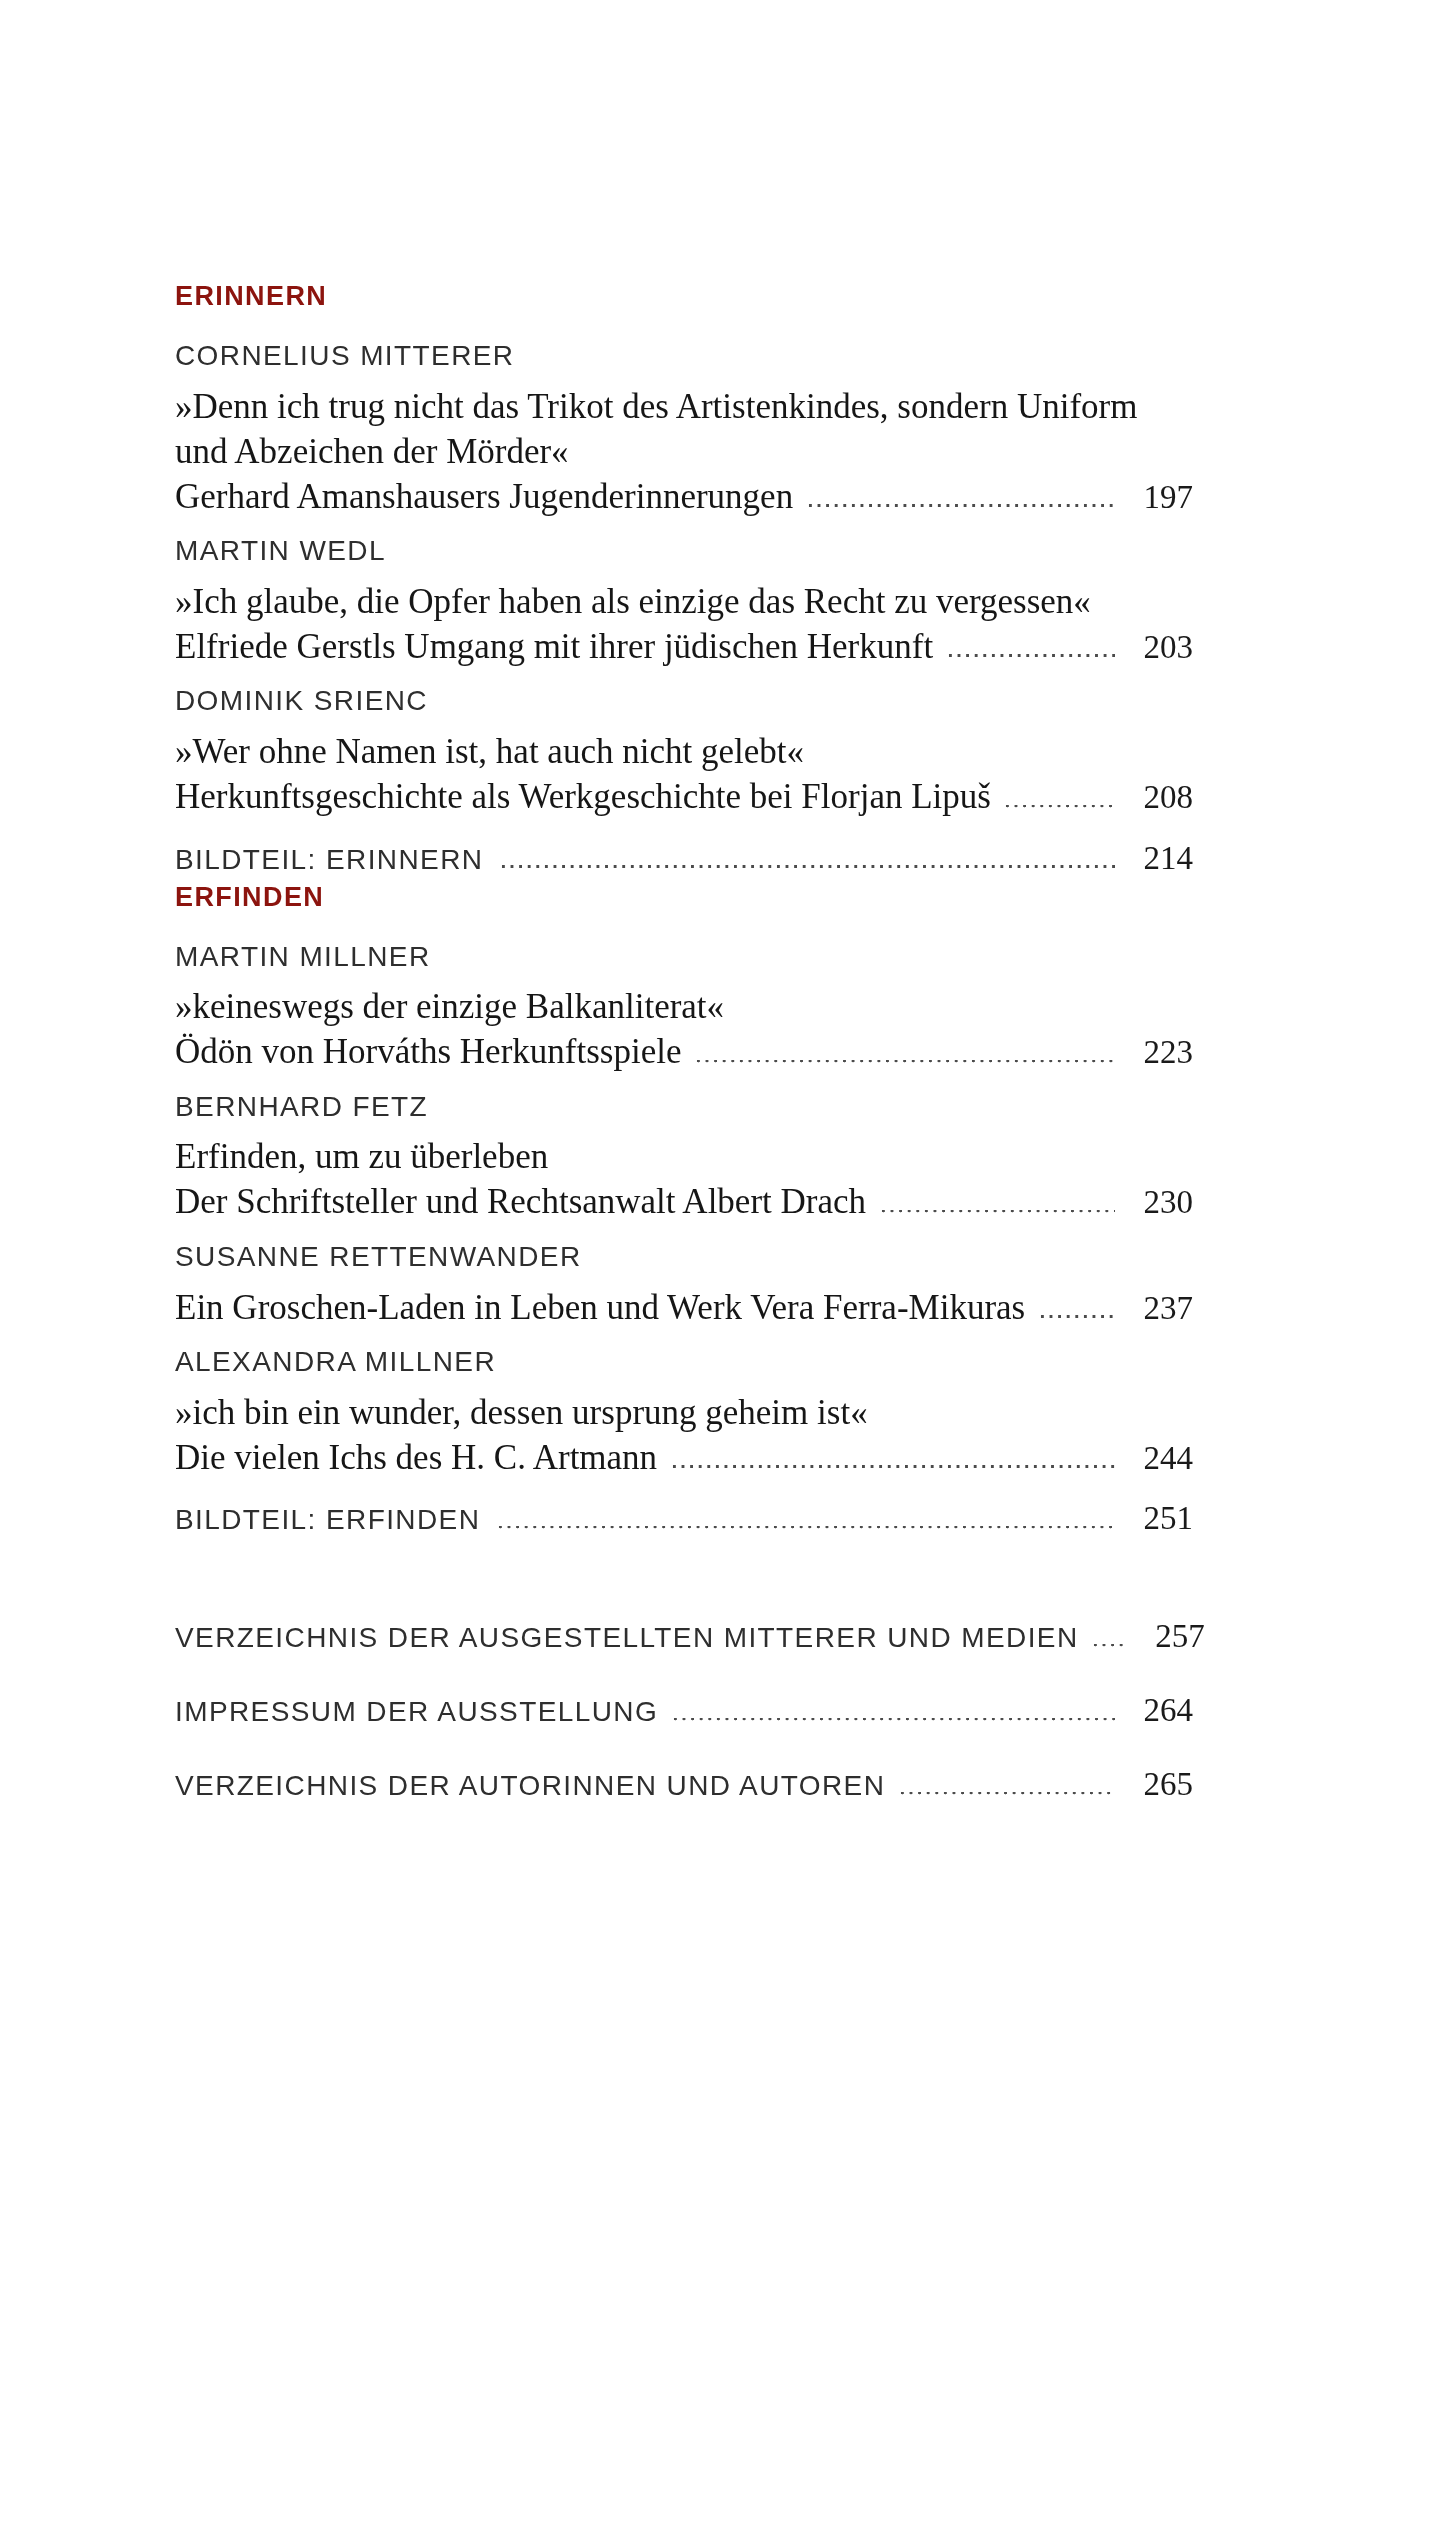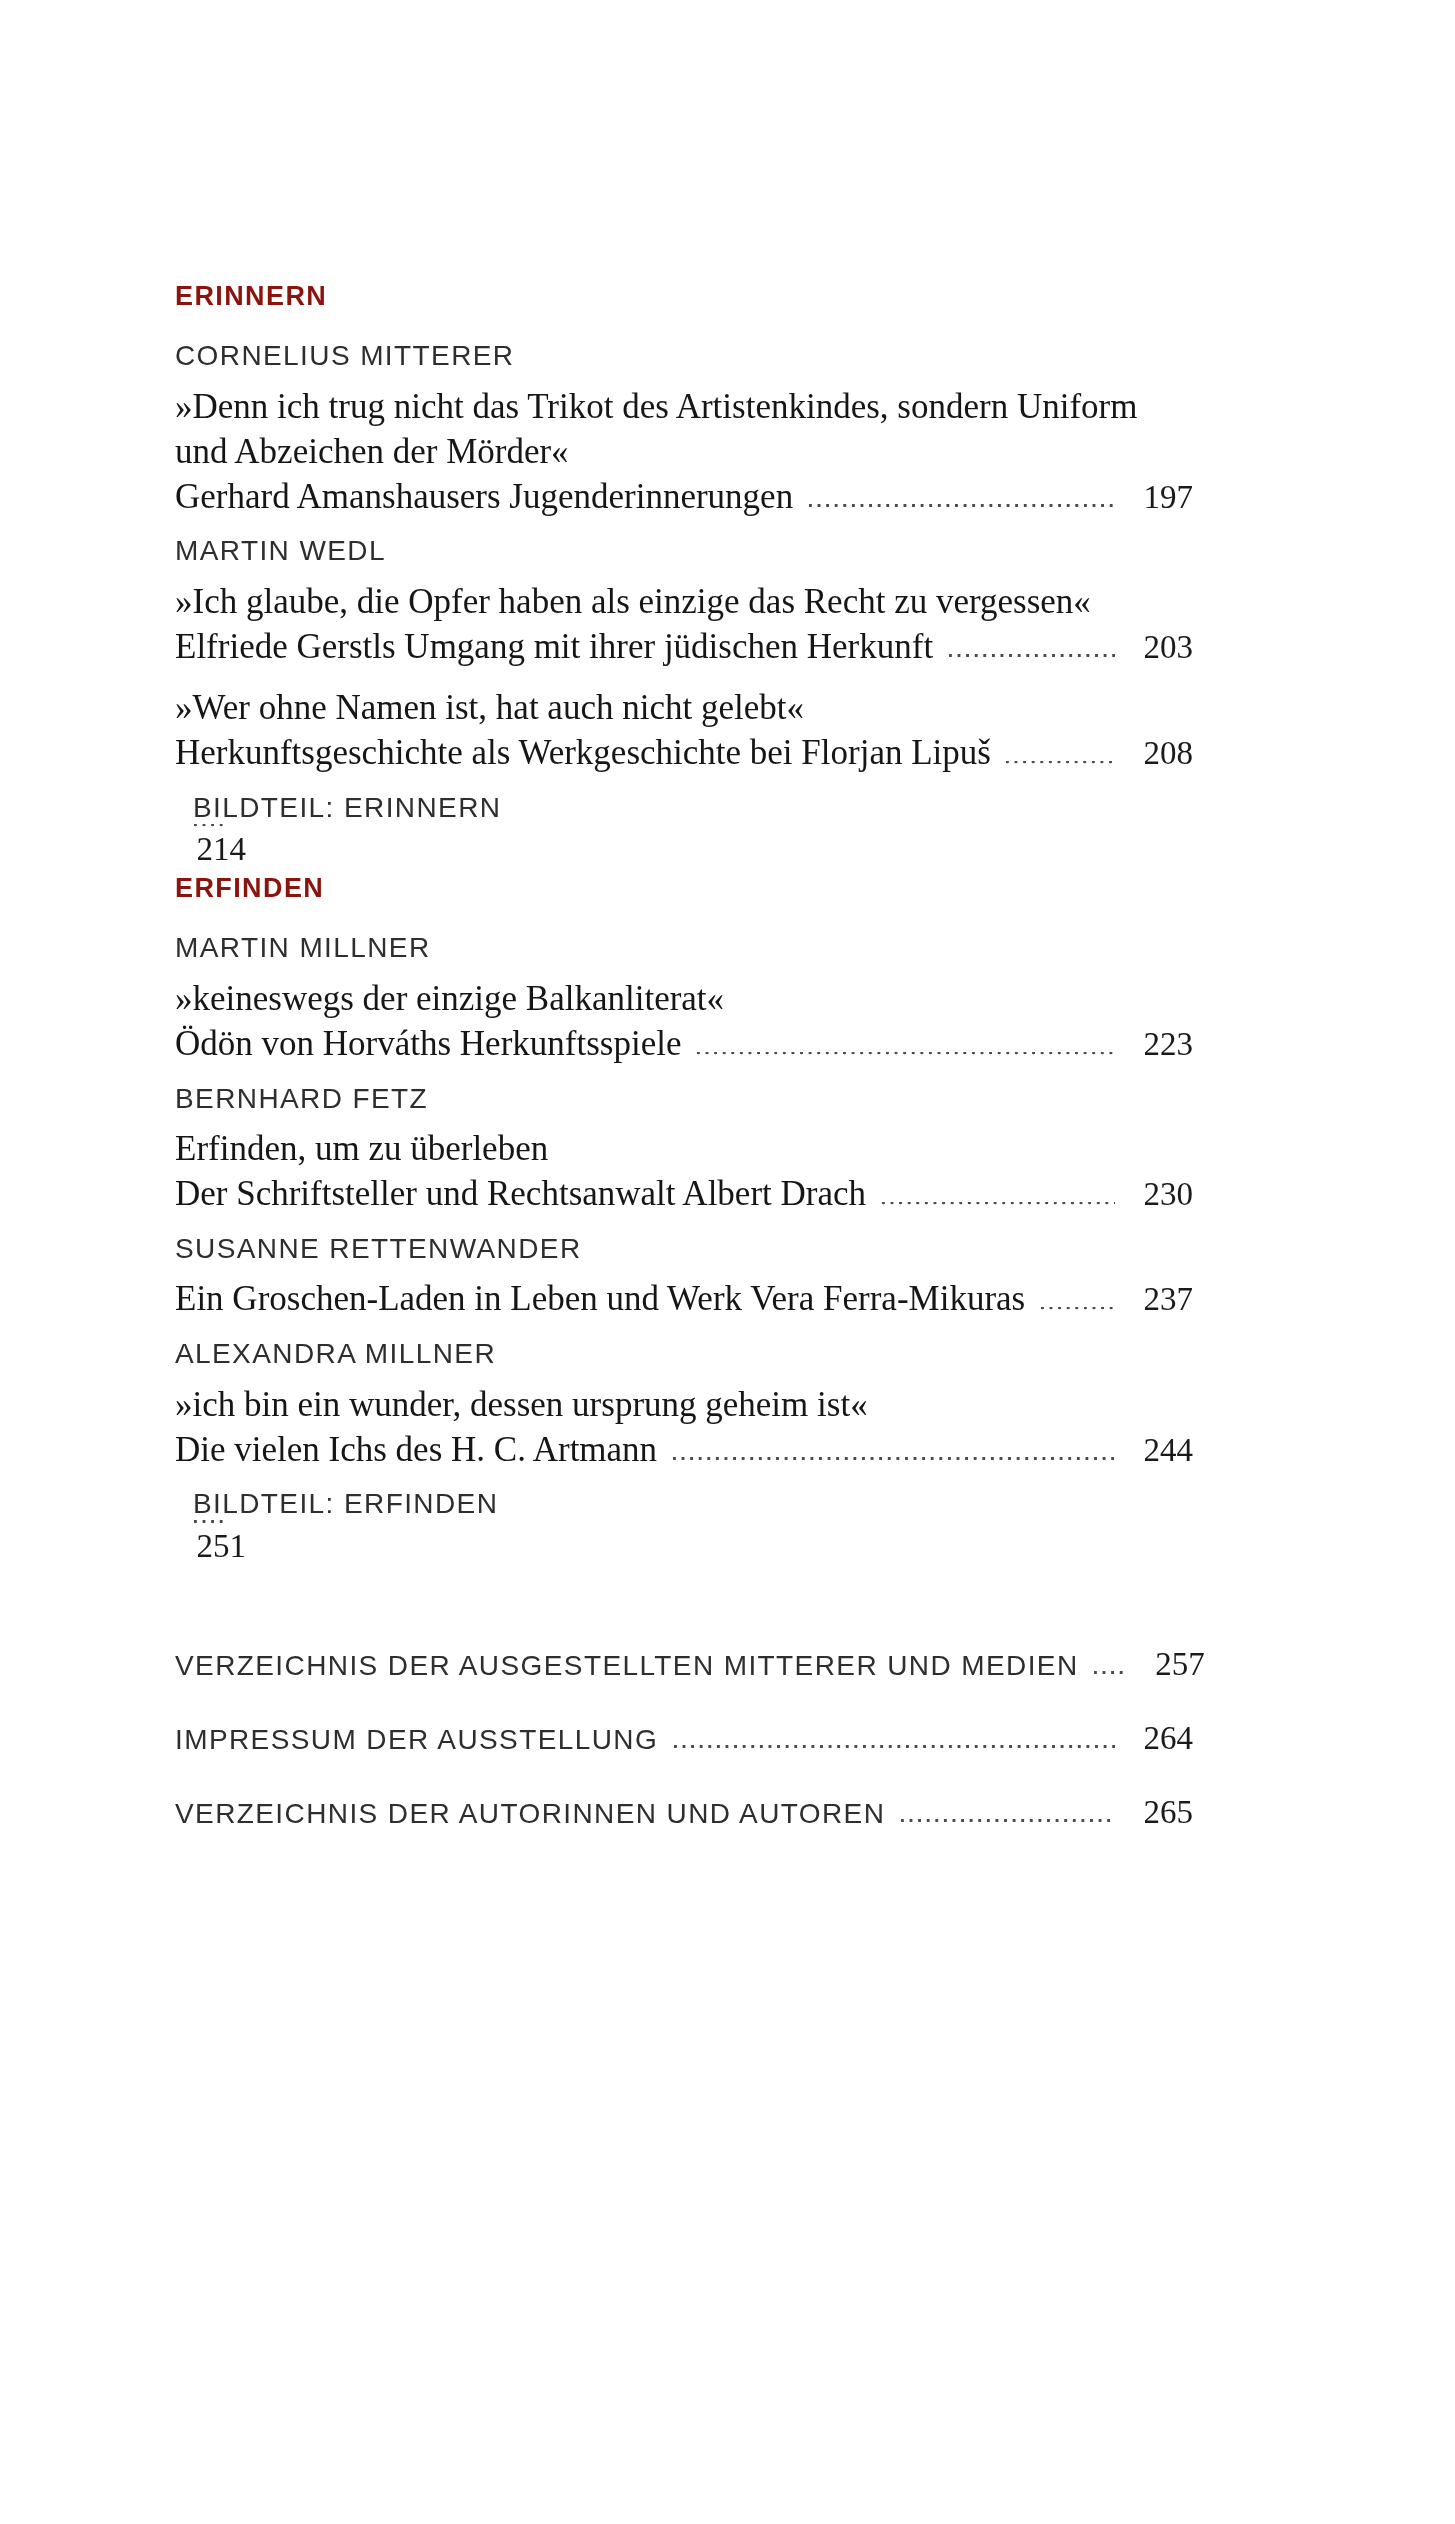--- a/index.html
+++ b/index.html
@@ -72,21 +72,20 @@
     font-family: "Liberation Serif", "DejaVu Serif", serif;
     font-size: 33px;
     line-height: 45px;
     color: #1a1a1a;
     min-width: 53px;
     text-align: right;
     font-variant-numeric: oldstyle-nums;
   }
   .caps-row {
     margin: 0;
-    flex-direction: column;
   }
   .caps-row .leader { margin-left: 18px; }
   .section-erfinden {
   }
   .backmatter {
     margin-top: 73px;
   }
   .backmatter .row {
     margin-bottom: 29px;
   }
@@ -114,20 +113,21 @@
       <div class="caps author">MARTIN WEDL</div>
       <div class="title">»Ich glaube, die Opfer haben als einzige das Recht zu vergessen«</div>
       <div class="row">
         <span class="title row-text">Elfriede Gerstls Umgang mit ihrer jüdischen Herkunft</span>
         <span class="leader"></span>
         <span class="pagenum">203</span>
       </div>
     </div>
 
     <div class="entry">
+      <div class="caps author">DOMINIK SRIENC</div>
       <div class="title">»Wer ohne Namen ist, hat auch nicht gelebt«</div>
       <div class="row">
         <span class="title row-text">Herkunftsgeschichte als Werkgeschichte bei Florjan Lipuš</span>
         <span class="leader"></span>
         <span class="pagenum">208</span>
       </div>
     </div>
 
     <div class="row caps-row">
       <span class="caps row-text">BILDTEIL: ERINNERN</span>

